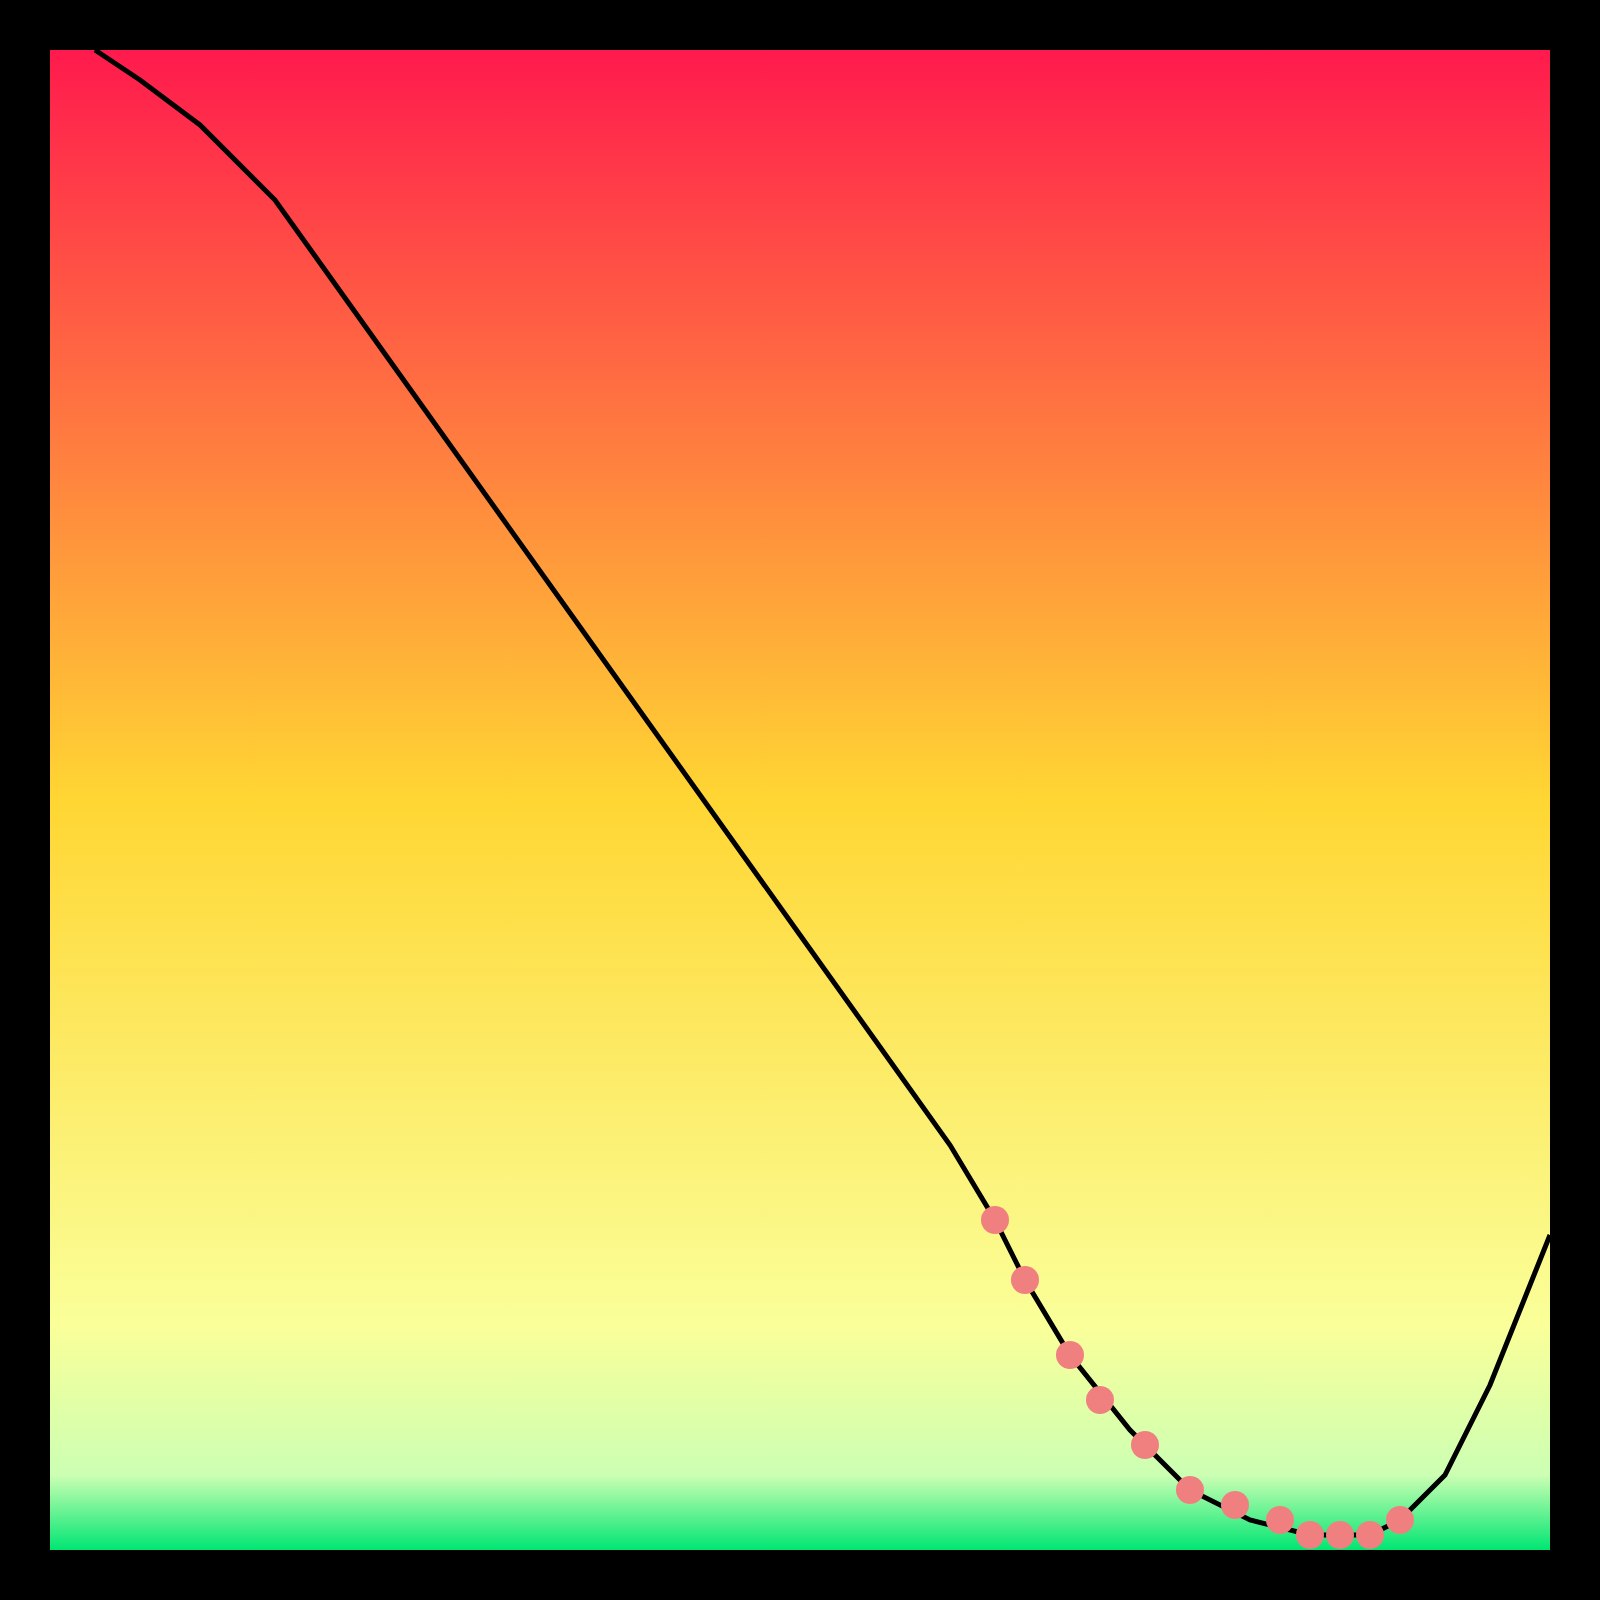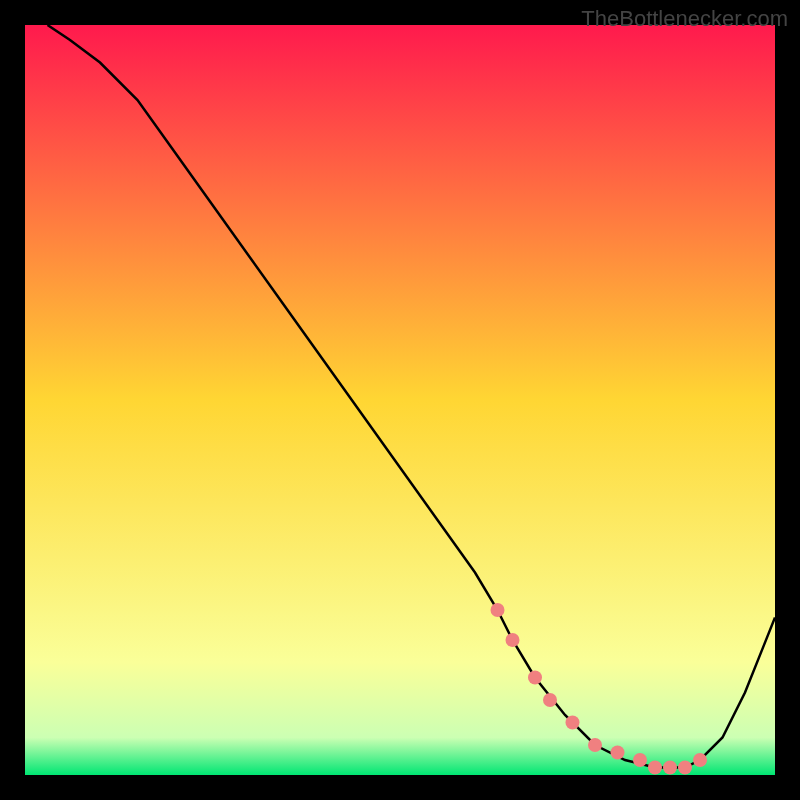--- a/index.html
+++ b/index.html
@@ -6,21 +6,20 @@
   body { width: 800px; height: 800px; background: #000; position: relative; font-family: Arial, sans-serif; }
   .container { width: 800px; height: 800px; position: relative; background: #000; }
   .watermark { position: absolute; top: 6px; right: 12px; color: #444; font-size: 22px; font-weight: 500; z-index: 10; }
   .plot-area { position: absolute; left: 25px; top: 25px; width: 750px; height: 750px; }
   svg { display: block; }
 </style>
 </head>
 <body>
 
 <div class="container">
-  <div class="watermark">TheBottlenecker.com</div>
   <div class="plot-area">
     <svg id="chart-svg" width="750" height="750" viewBox="0 0 750 750">
       <defs>
         <linearGradient id="bg-grad" x1="0" y1="0" x2="0" y2="1">
             <stop offset="0%" stop-color="#ff1a4d"></stop>
             <stop offset="50%" stop-color="#ffd633"></stop>
             <stop offset="85%" stop-color="#faff99"></stop>
             <stop offset="95%" stop-color="#ccffb3"></stop>
             <stop offset="100%" stop-color="#00e673"></stop>
           </linearGradient>

